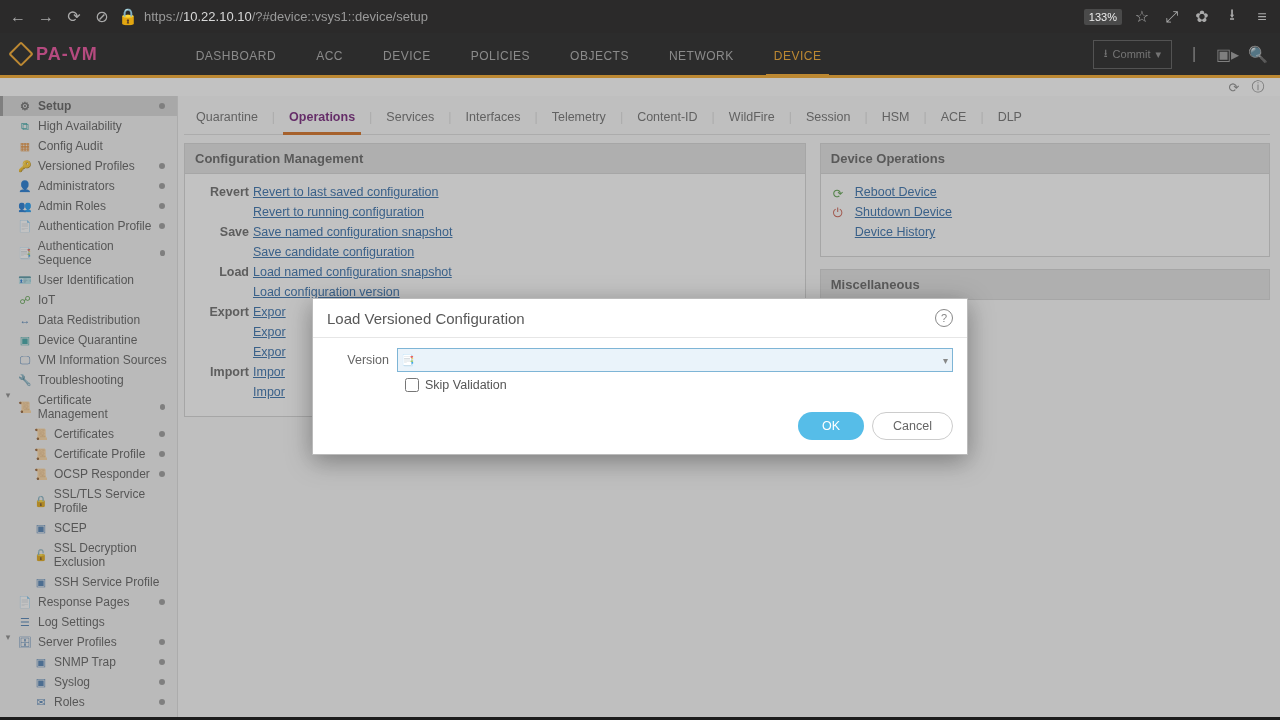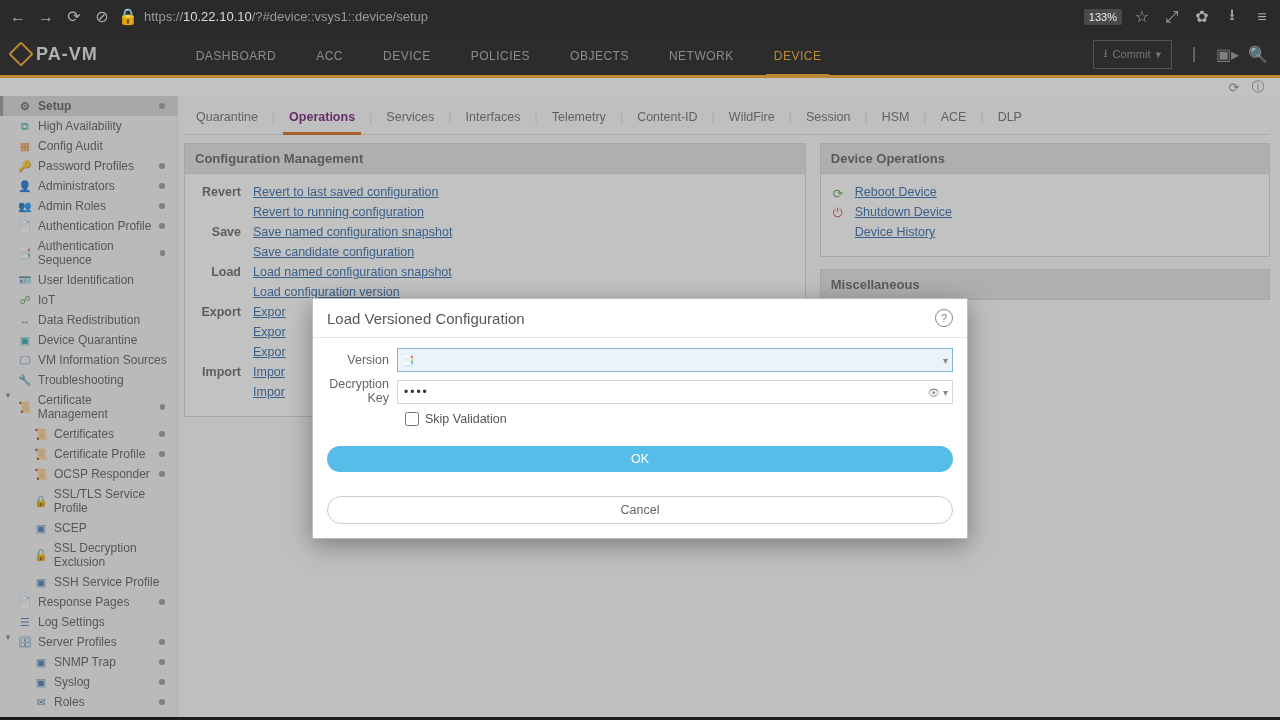--- a/index.html
+++ b/index.html
@@ -9,21 +9,21 @@
 .browser-bar { height: 33px; background: #2b2a2a; display: flex; align-items: center; padding: 0 8px; gap: 8px; color: #aaa; }
 .browser-nav-btn { width: 20px; height: 20px; display: flex; align-items: center; justify-content: center; color: #aaa; cursor: pointer; }
 .url-wrap { display: flex; align-items: center; gap: 6px; flex: 0 0 auto; }
 .url-text { color: #9a9a9a; font-size: 13px; }
 .url-text .bold { color: #d8d8d8; }
 .browser-right { margin-left: auto; display: flex; align-items: center; gap: 10px; }
 .zoom-badge { background: #4a4a4a; color: #eee; font-size: 11px; padding: 2px 5px; border-radius: 2px; }
 
 
 .app-header { height: 45px; background: #1a1a1a; display: flex; align-items: center; padding: 0 12px; border-bottom: 3px solid #f6a623; }
-.logo { display: flex; align-items: center; gap: 6px; color: #e5e5e5; font-weight: 700; font-size: 18px; letter-spacing: 1px; }
+.logo { display: flex; align-items: center; gap: 6px; color: #ec4899; font-weight: 700; font-size: 18px; letter-spacing: 1px; }
 .logo-icon { width: 18px; height: 18px; border: 2px solid #f6a623; border-radius: 2px; transform: rotate(45deg); }
 .main-nav { display: flex; margin-left: 90px; gap: 24px; height: 100%; align-items: center; }
 .main-nav-item { color: #aaa; font-size: 12px; letter-spacing: 0.5px; padding: 14px 8px 11px; cursor: pointer; border-bottom: 3px solid transparent; margin-bottom: -3px; }
 .main-nav-item.active { color: #f6a623; border-bottom-color: #f6a623; }
 .header-right { margin-left: auto; display: flex; align-items: center; gap: 12px; }
 .commit-btn { border: 1px solid #555; background: transparent; color: #888; font-size: 11px; padding: 4px 10px; display: flex; align-items: center; gap: 5px; cursor: pointer; }
 .header-icon { color: #999; cursor: pointer; width: 20px; text-align: center; }
 
 
 .toolbar-row { height: 18px; background: #fff; display: flex; justify-content: flex-end; align-items: center; padding: 0 14px; gap: 8px; }
@@ -51,21 +51,21 @@
 .tab.active { color: #701a75; border-bottom: 3px solid #d46a1a; margin-bottom: -1px; font-weight: 600; }
 .tab-sep { color: #ddd; padding: 6px 0 8px; }
 
 .panels { display: flex; gap: 14px; margin-top: 8px; }
 .panel { flex: 1; }
 .panel.left { flex: 1 1 58%; }
 .panel.right { flex: 1 1 42%; }
 .panel-title { background: #e2e2e2; color: #5f5f5f; font-size: 13px; font-weight: 700; padding: 7px 10px; border: 1px solid #d4d4d4; }
 .panel-body { background: #fff; border: 1px solid #d4d4d4; border-top: none; padding: 8px 12px 14px; font-size: 12.5px; }
 .panel-row { display: flex; align-items: baseline; padding: 3px 0; }
-.panel-row .lbl { width: 56px; text-align: right; padding-right: 12px; color: #666; font-weight: 600; }
+.panel-row .lbl { width: 56px; text-align: right; padding-right: 4px; color: #666; font-weight: 600; }
 .panel-row .act, .dev-act { color: #2f6aa8; text-decoration: underline; cursor: pointer; }
 .panel-row.nogap .lbl { visibility: hidden; }
 .dev-row { display: flex; align-items: center; gap: 6px; padding: 3px 0; }
 .dev-icon { width: 16px; height: 12px; display: inline-block; }
 
 
 .modal-backdrop { position: absolute; inset: 0; background: rgba(80,80,80,0.35); }
 .modal { position: absolute; left: 312px; top: 298px; width: 656px; background: #fff; border: 1px solid #bbb; box-shadow: 0 6px 24px rgba(0,0,0,0.35); }
 .modal-header { display: flex; align-items: center; padding: 10px 14px; border-bottom: 1px solid #e6e6e6; }
 .modal-title { font-size: 15px; color: #585858; font-weight: 400; }
@@ -74,21 +74,21 @@
 .form-row { display: flex; align-items: center; margin-bottom: 6px; }
 .form-lbl { width: 70px; text-align: right; padding-right: 8px; color: #666; }
 .form-field { flex: 1; position: relative; }
 .form-select { width: 100%; border: 1px solid #7eb5d6; background: #eaf3fa; height: 24px; padding: 2px 22px 2px 6px; font-size: 12px; color: #333; }
 .form-input { width: 100%; border: 1px solid #d6d6d6; background: #fff; height: 24px; padding: 2px 26px 2px 6px; font-size: 12px; letter-spacing: 2px; color: #333; }
 .sel-caret, .eye-caret { position: absolute; right: 5px; top: 50%; transform: translateY(-50%); color: #888; font-size: 10px; pointer-events: none; }
 .sel-icon-left { position: absolute; left: 4px; top: 50%; transform: translateY(-50%); font-size: 11px; color: #7a6; }
 .form-select.with-icon { padding-left: 22px; }
 .checkbox-row { display: flex; align-items: center; gap: 6px; padding-left: 78px; margin-top: 4px; margin-bottom: 2px; color: #555; font-size: 12.5px; }
 .checkbox-row input { width: 14px; height: 14px; }
-.modal-footer { display: flex; justify-content: flex-end; gap: 24px; padding: 12px 14px 14px; flex-direction: column; }
+.modal-footer { display: flex; justify-content: flex-end; gap: 8px; padding: 12px 14px 14px; }
 .btn-ok { background: #56bde8; color: #fff; border: none; border-radius: 14px; padding: 6px 24px; font-size: 12.5px; cursor: pointer; }
 .btn-cancel { background: #fff; color: #666; border: 1px solid #ccc; border-radius: 14px; padding: 6px 20px; font-size: 12.5px; cursor: pointer; }
 
 
 .ic-gear { color: #6a6a6a; }
 .ic-orange { color: #e68a2e; }
 .ic-blue { color: #4a7db3; }
 .ic-green { color: #5aa04a; }
 .ic-teal { color: #3aa5a5; }
 .ic-red { color: #cc5a4a; }
@@ -160,21 +160,21 @@
     <div class="sb-item">
         <span class="sb-icon ic-teal">⧉</span>
         <span>High Availability</span>
       </div>
     <div class="sb-item">
         <span class="sb-icon ic-orange">▦</span>
         <span>Config Audit</span>
       </div>
     <div class="sb-item">
         <span class="sb-icon ic-orange">🔑</span>
-        <span>Password Profiles</span>
+        <span>Versioned Profiles</span>
         <span class="dot"></span>
       </div>
     <div class="sb-item">
         <span class="sb-icon ic-orange">👤</span>
         <span>Administrators</span>
         <span class="dot"></span>
       </div>
     <div class="sb-item">
         <span class="sb-icon ic-orange">👥</span>
         <span>Admin Roles</span>
@@ -400,27 +400,20 @@
   </div>
   <div class="modal-body">
     <div class="form-row">
       <span class="form-lbl">Version</span>
       <div class="form-field">
         <span class="sel-icon-left">📑</span>
         <input class="form-select with-icon" value="" style="">
         <span class="sel-caret">▾</span>
       </div>
     </div>
-    <div class="form-row">
-      <span class="form-lbl" style="line-height:1.1;">Decryption Key</span>
-      <div class="form-field">
-        <input class="form-input" type="password" value="••••" style="">
-        <span class="eye-caret">👁 ▾</span>
-      </div>
-    </div>
     <div class="checkbox-row">
       <input type="checkbox" style="">
       <span>Skip Validation</span>
     </div>
   </div>
   <div class="modal-footer">
     <button class="btn-ok">OK</button>
     <button class="btn-cancel">Cancel</button>
   </div>
 </div>

